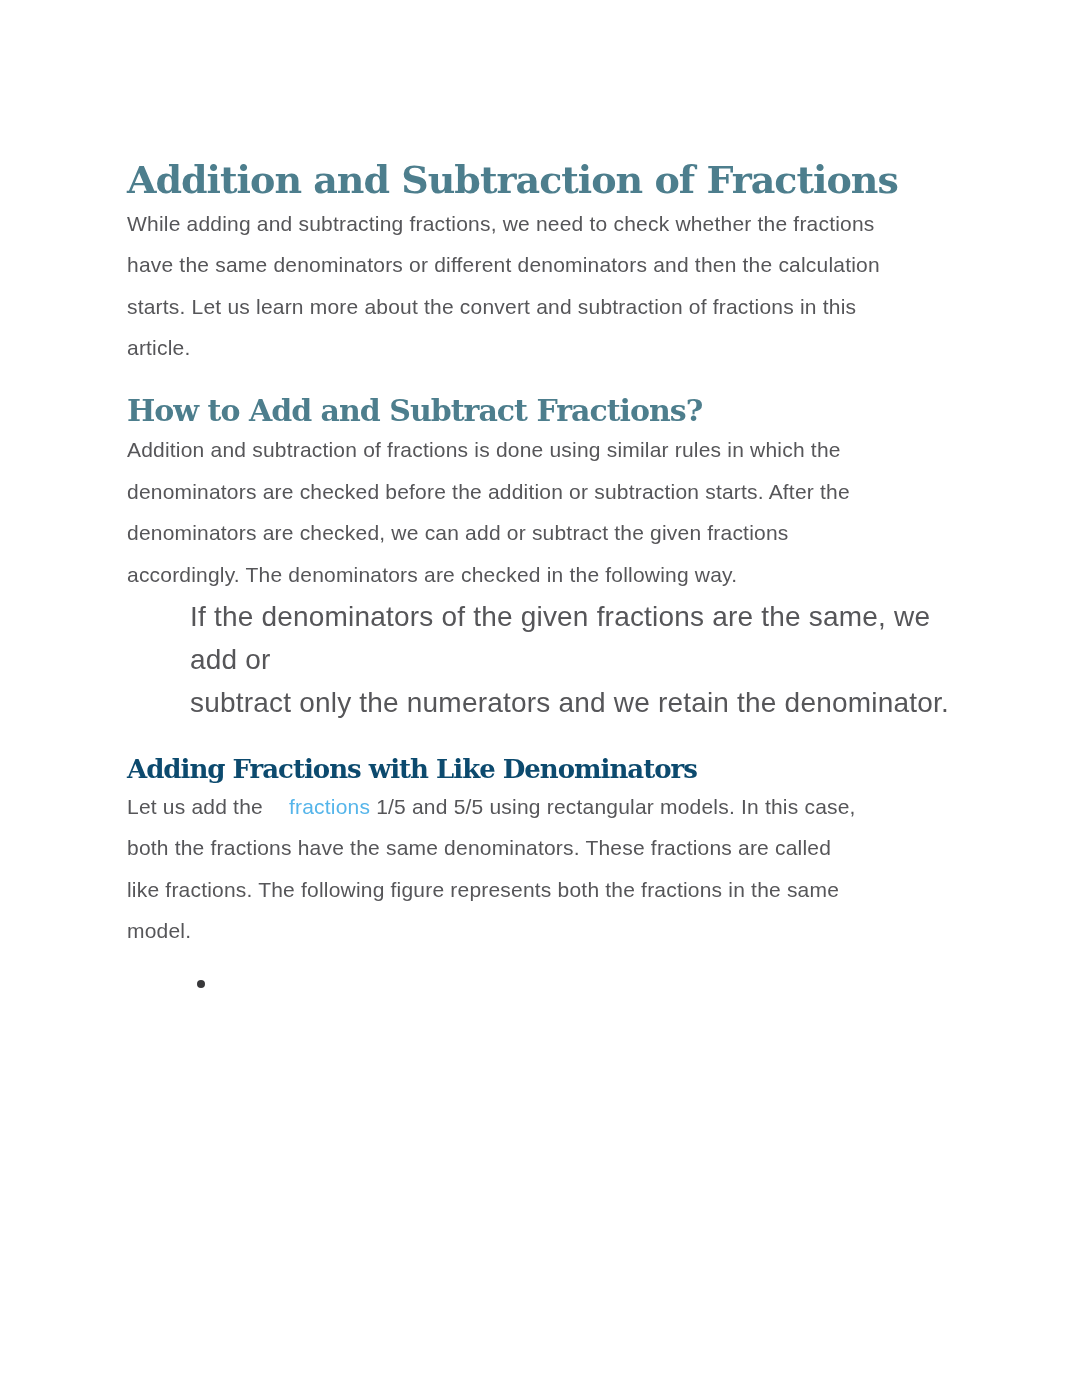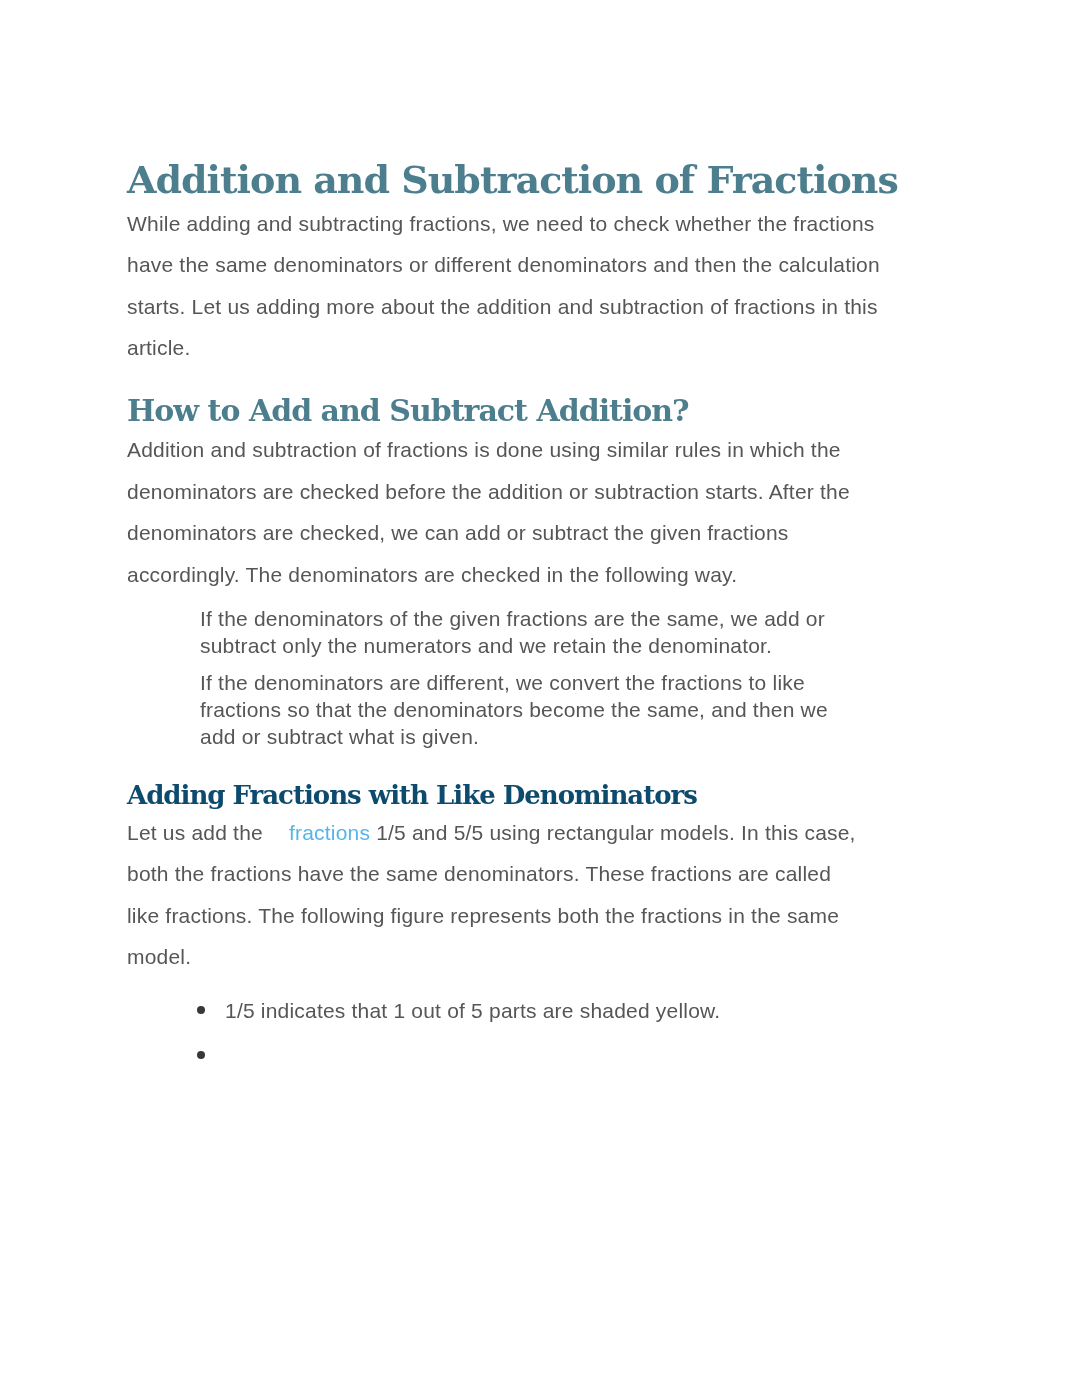--- a/index.html
+++ b/index.html
@@ -53,23 +53,23 @@
     font-size: 21px;
     line-height: 41.6px;
     color: #565659;
     white-space: pre-line;
     letter-spacing: 0.2px;
   }
   .intro        { margin-top: 32px; }
   .how-body     { margin-top: 14px; }
   .rules-block  { margin: 0 0 0 63px; }
   .rule-item {
-    margin: 10px;
-    font-size: 21px;
-    line-height: 27px;
+    margin: 0;
+    font-size: 28px;
+    line-height: 43px;
     color: #565659;
     white-space: pre-line;
     letter-spacing: 0.2px;
   }
   .like-para    { margin-top: 40px; }
   a.inline-link {
     color: #55b5ea;
     text-decoration: none;
     cursor: pointer;
     margin-left: 20px;
@@ -100,48 +100,41 @@
 </style>
 </head>
 <body>
 
 <div class="page">
 
   <h1 class="doc-title">Addition and Subtraction of Fractions</h1>
 
   <p class="body-text intro">While adding and subtracting fractions, we need to check whether the fractions
 have the same denominators or different denominators and then the calculation
-starts. Let us adding more about the addition and subtraction of fractions in this
+starts. Let us learn more about the convert and subtraction of fractions in this
 article.</p>
 
-  <h2 class="section-heading">How to Add and Subtract Addition?</h2>
+  <h2 class="section-heading">How to Add and Subtract Fractions?</h2>
 
   <p class="body-text how-body">Addition and subtraction of fractions is done using similar rules in which the
 denominators are checked before the addition or subtraction starts. After the
 denominators are checked, we can add or subtract the given fractions
 accordingly. The denominators are checked in the following way.</p>
 
   <div class="rules-block">
     <p class="rule-item">If the denominators of the given fractions are the same, we add or
 subtract only the numerators and we retain the denominator.</p>
-    <p class="rule-item">If the denominators are different, we convert the fractions to like
-fractions so that the denominators become the same, and then we
-add or subtract what is given.</p>
   </div>
 
   <h3 class="sub-heading">Adding Fractions with Like Denominators</h3>
 
   <p class="body-text like-para"><span>Let us add the </span><a class="inline-link">fractions</a><span> 1/5 and 5/5 using rectangular models. In this case,
 both the fractions have the same denominators. These fractions are called
 like fractions. The following figure represents both the fractions in the same
 model.</span></p>
 
   <ul class="bullet-list">
     <li>
       <span class="bullet-dot"></span>
-      <span>1/5 indicates that 1 out of 5 parts are shaded yellow.</span>
-    </li>
-    <li>
-      <span class="bullet-dot"></span>
     </li>
   </ul>
 
 </div>
 
 </body></html>

